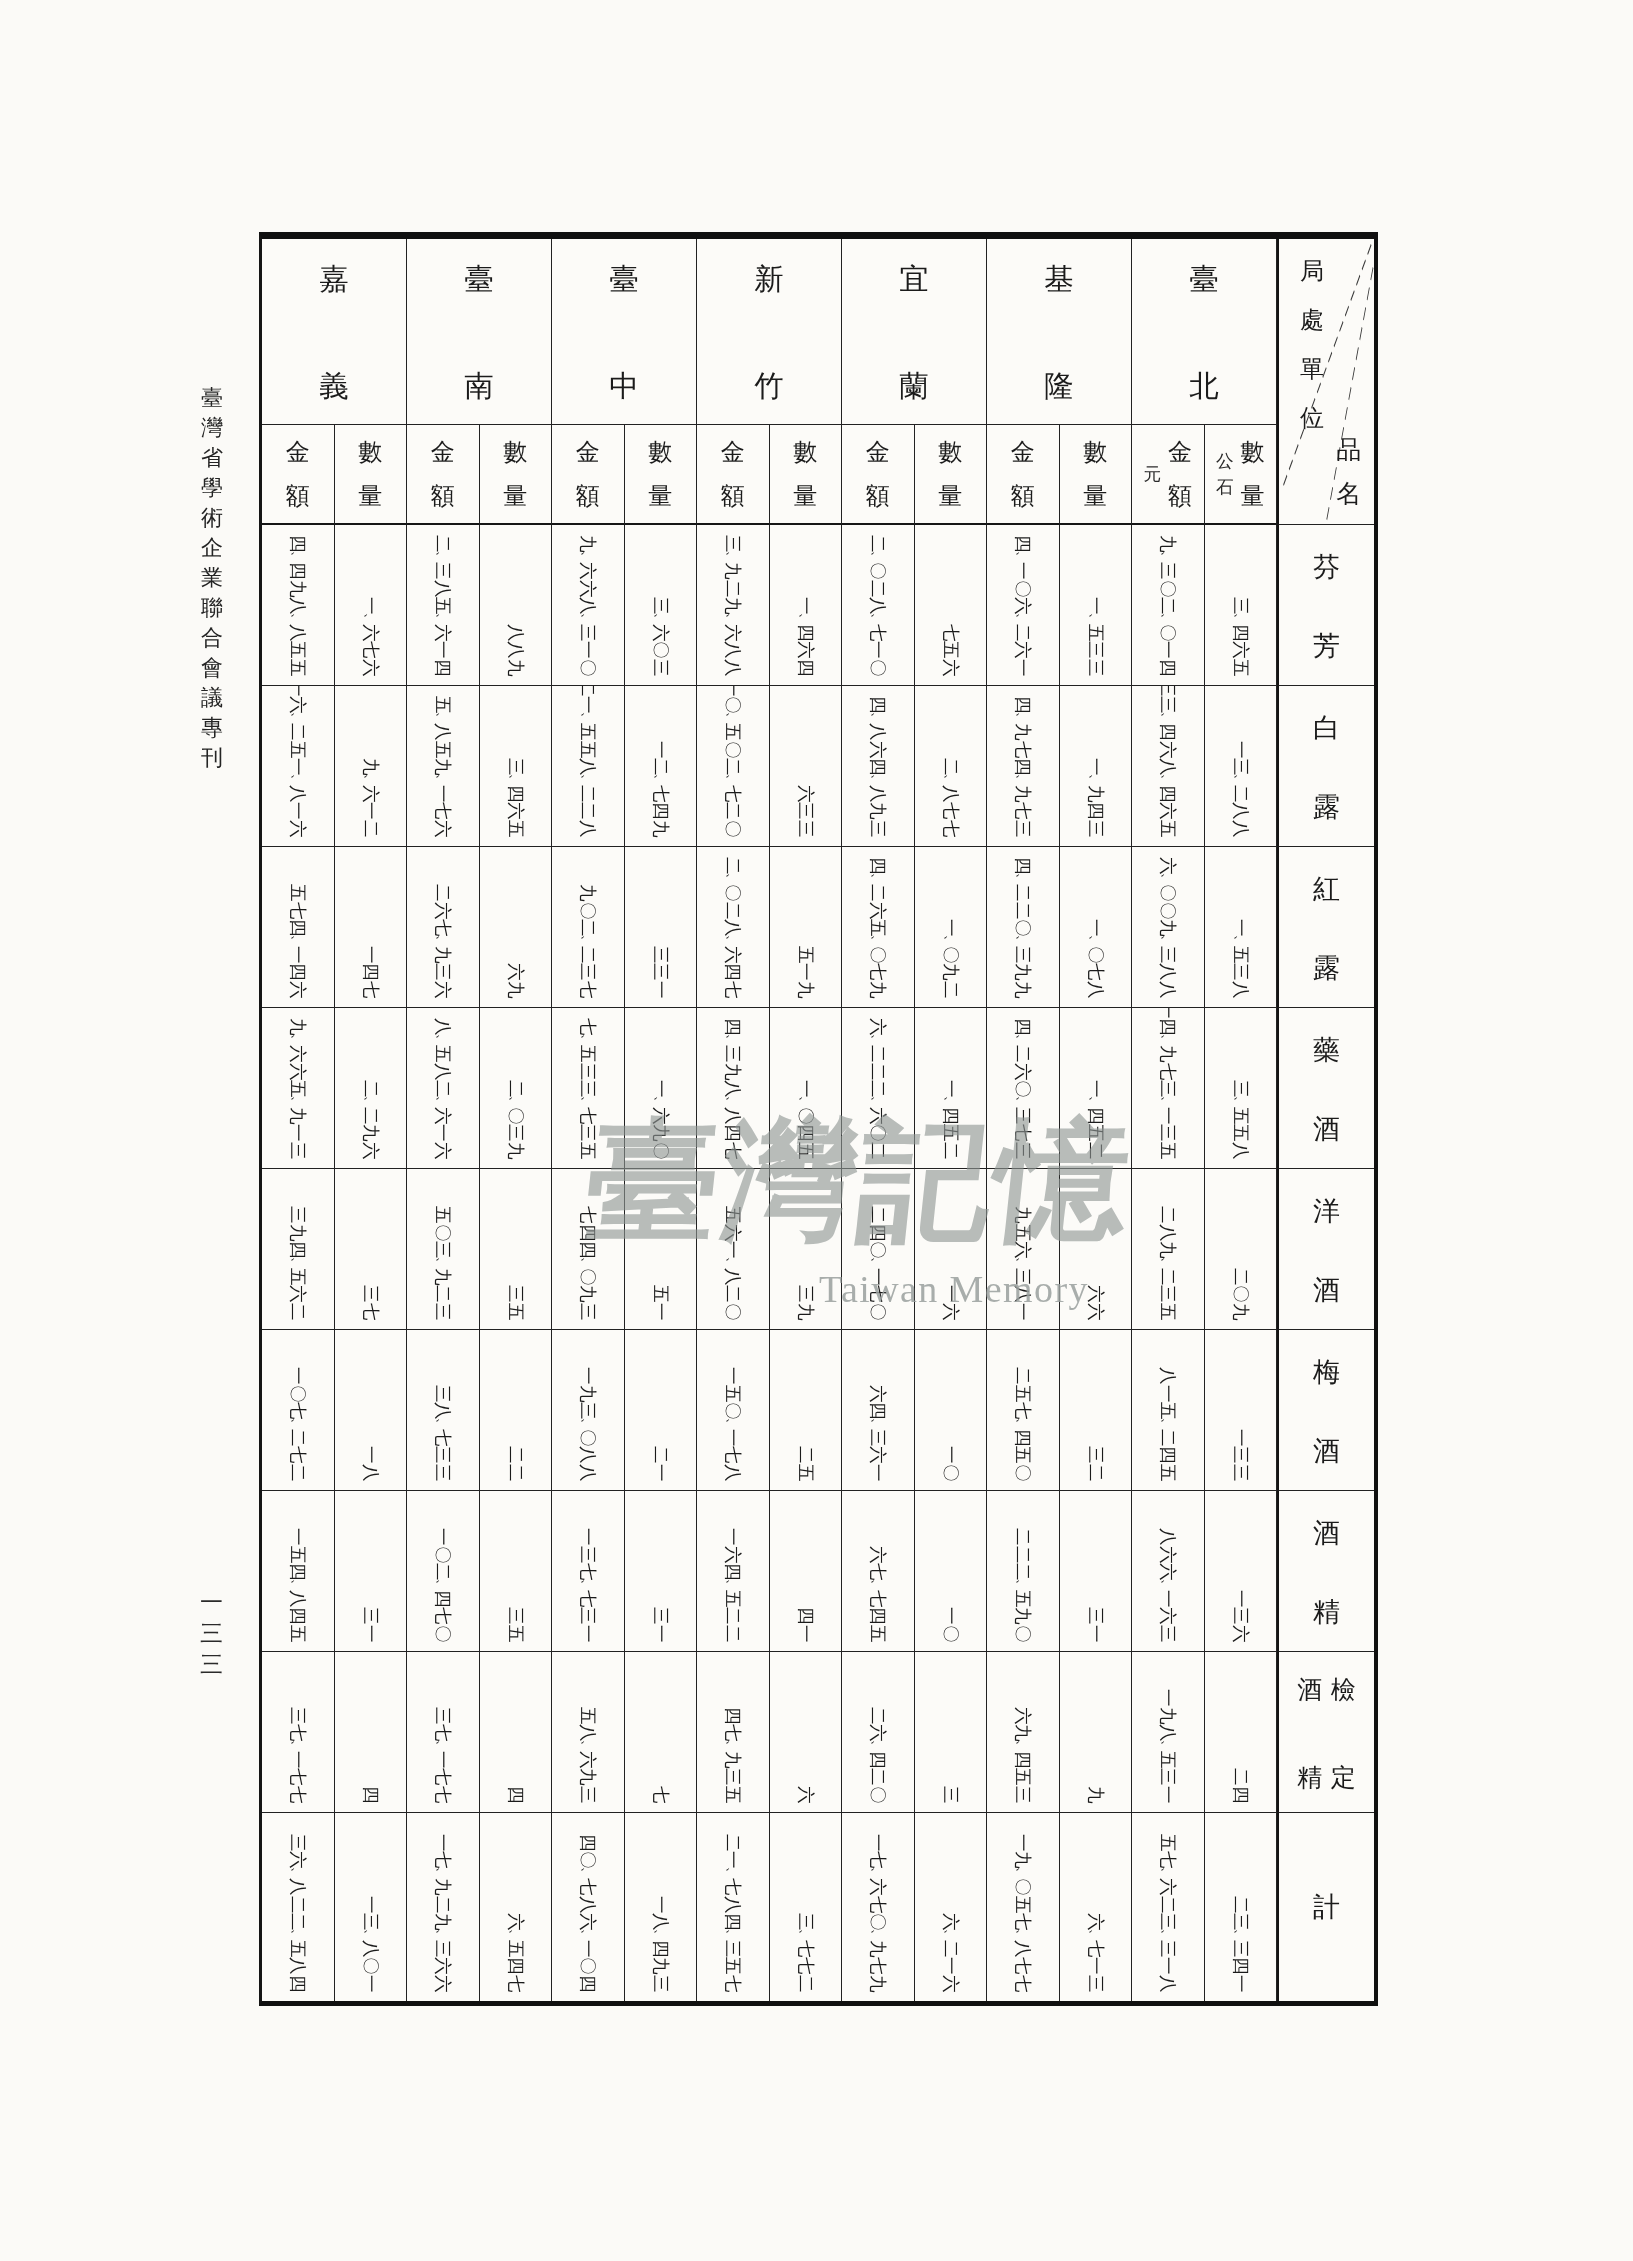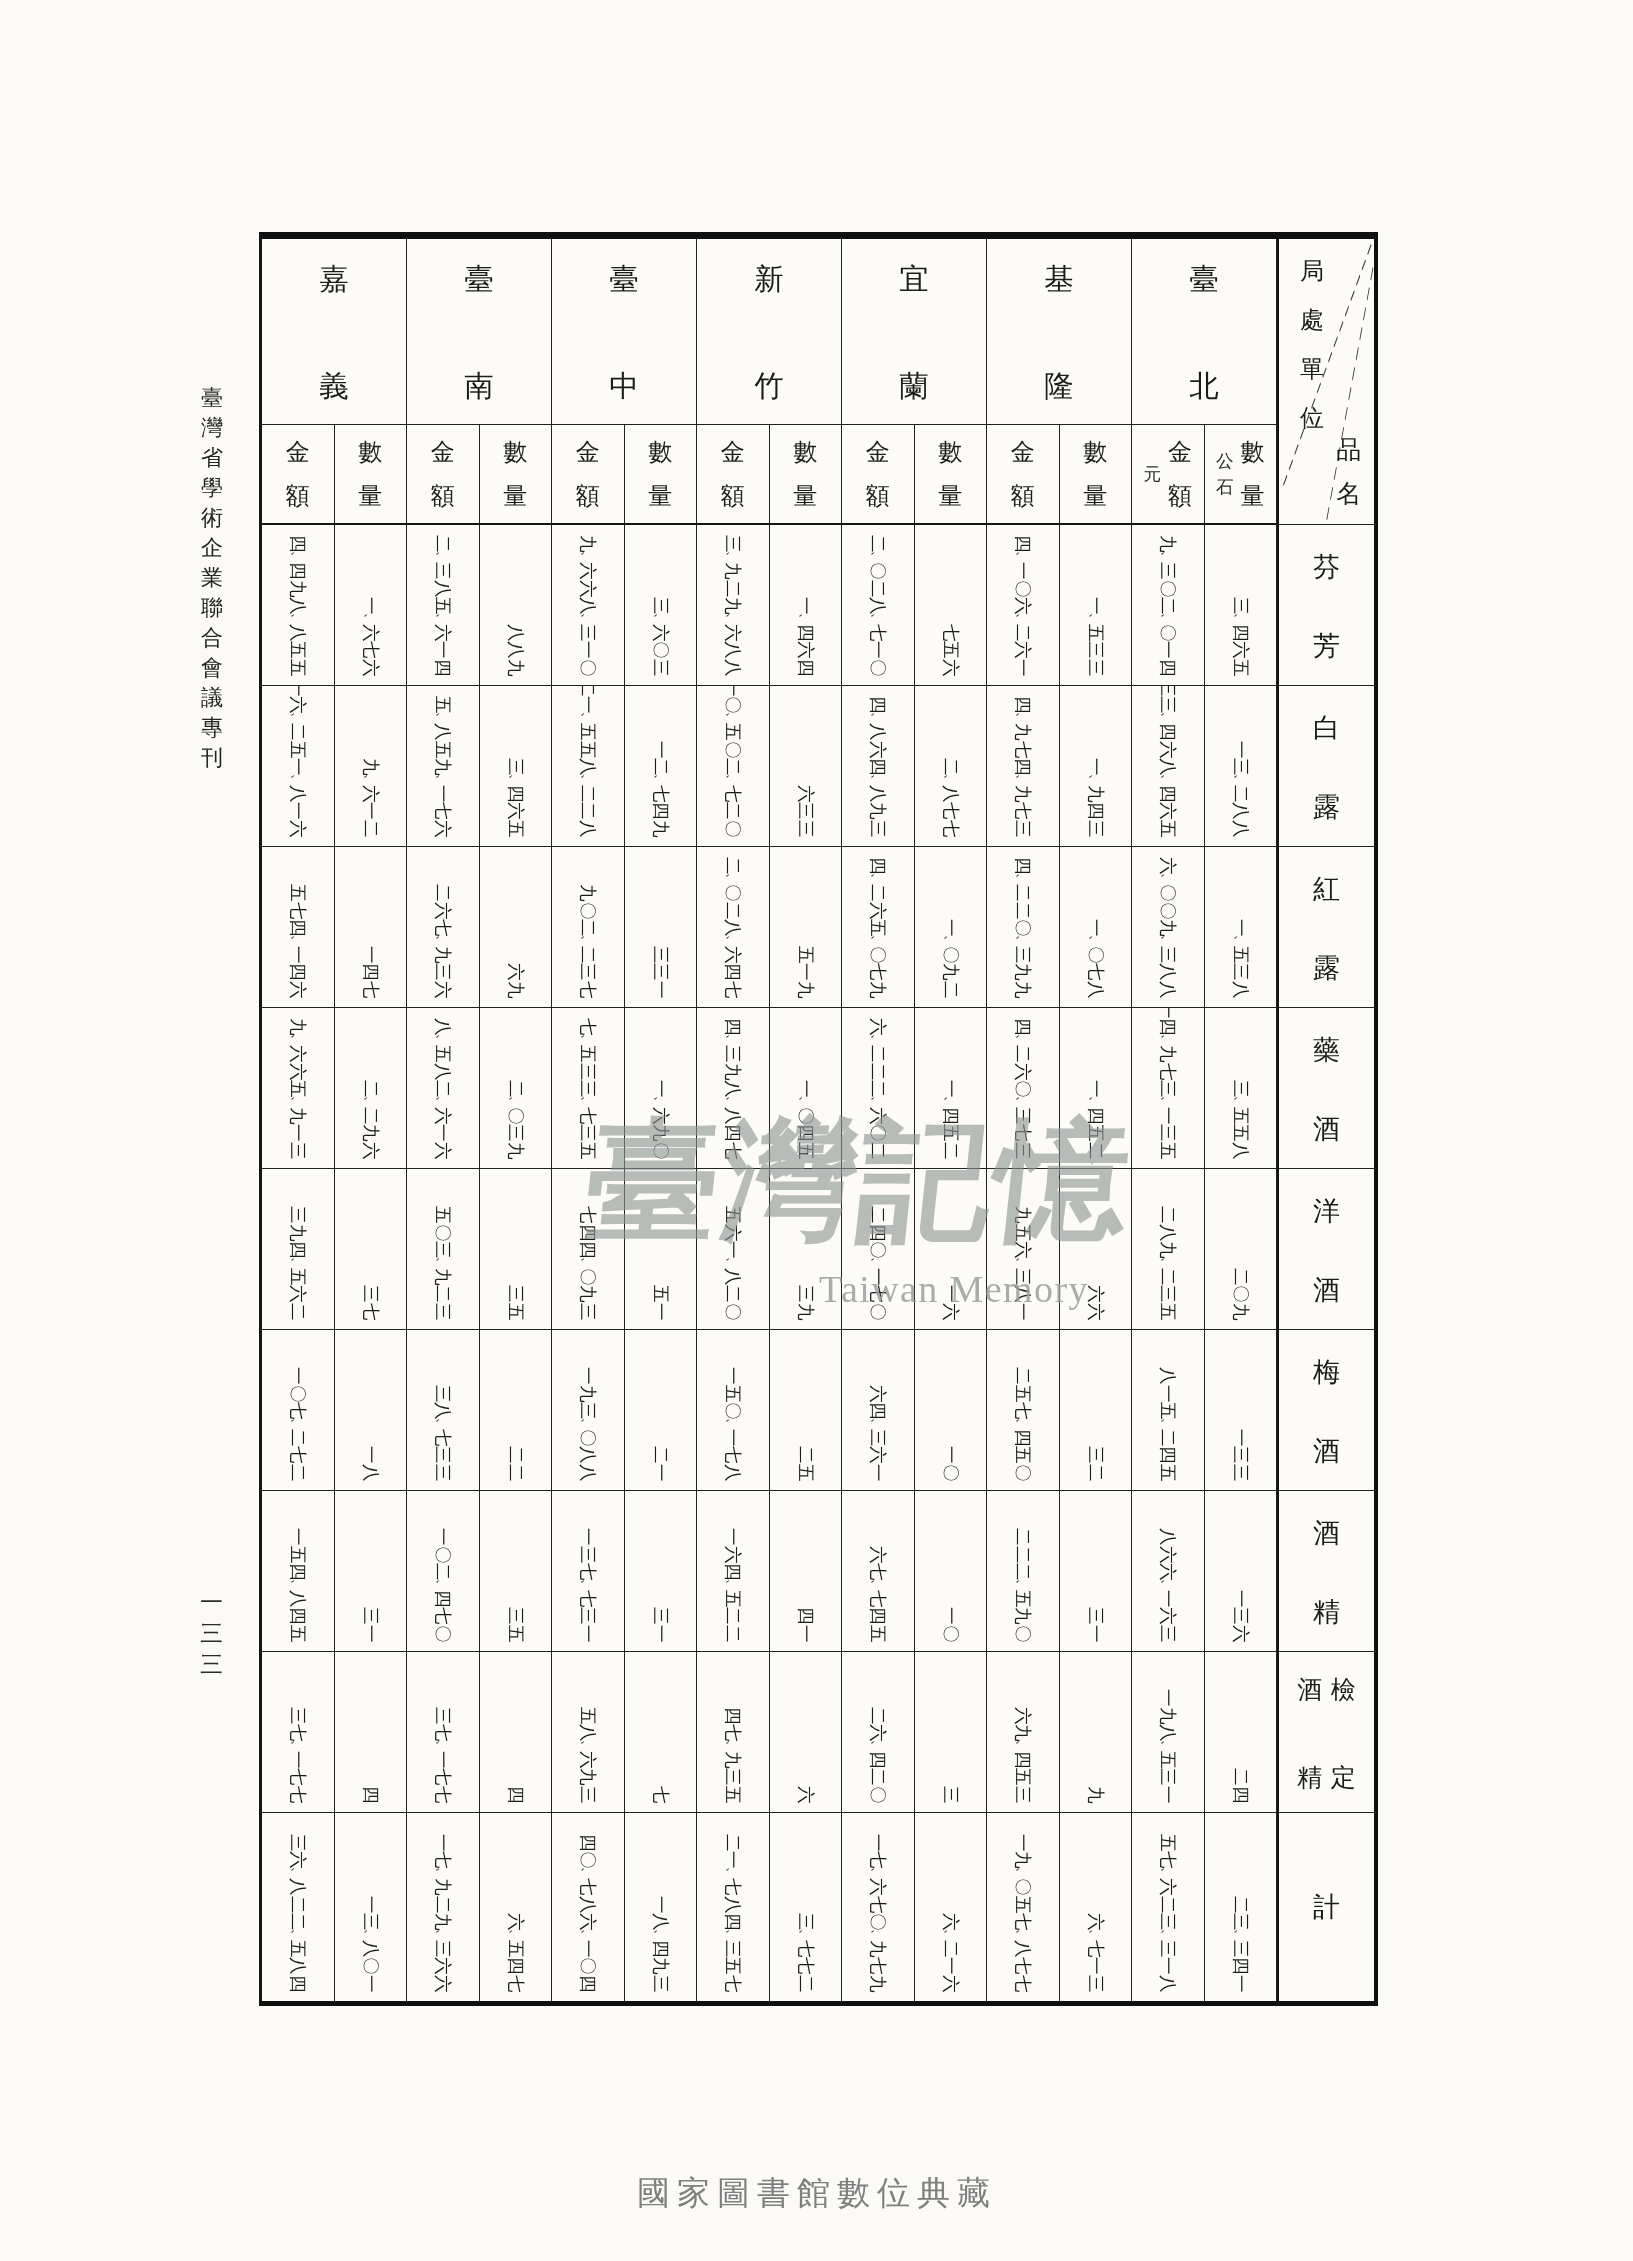--- a/index.html
+++ b/index.html
@@ -1532,15 +1532,14 @@
           <span>計</span>
         </div>
       </div>
     </div>
 
   <div class="watermark">
     <div class="wm-cjk">臺灣記憶</div>
     <div class="wm-latin">Taiwan Memory</div>
   </div>
 
-  <div class="footer">國家圖書館數位典藏</div>
 </div>
 
 
 </body></html>

